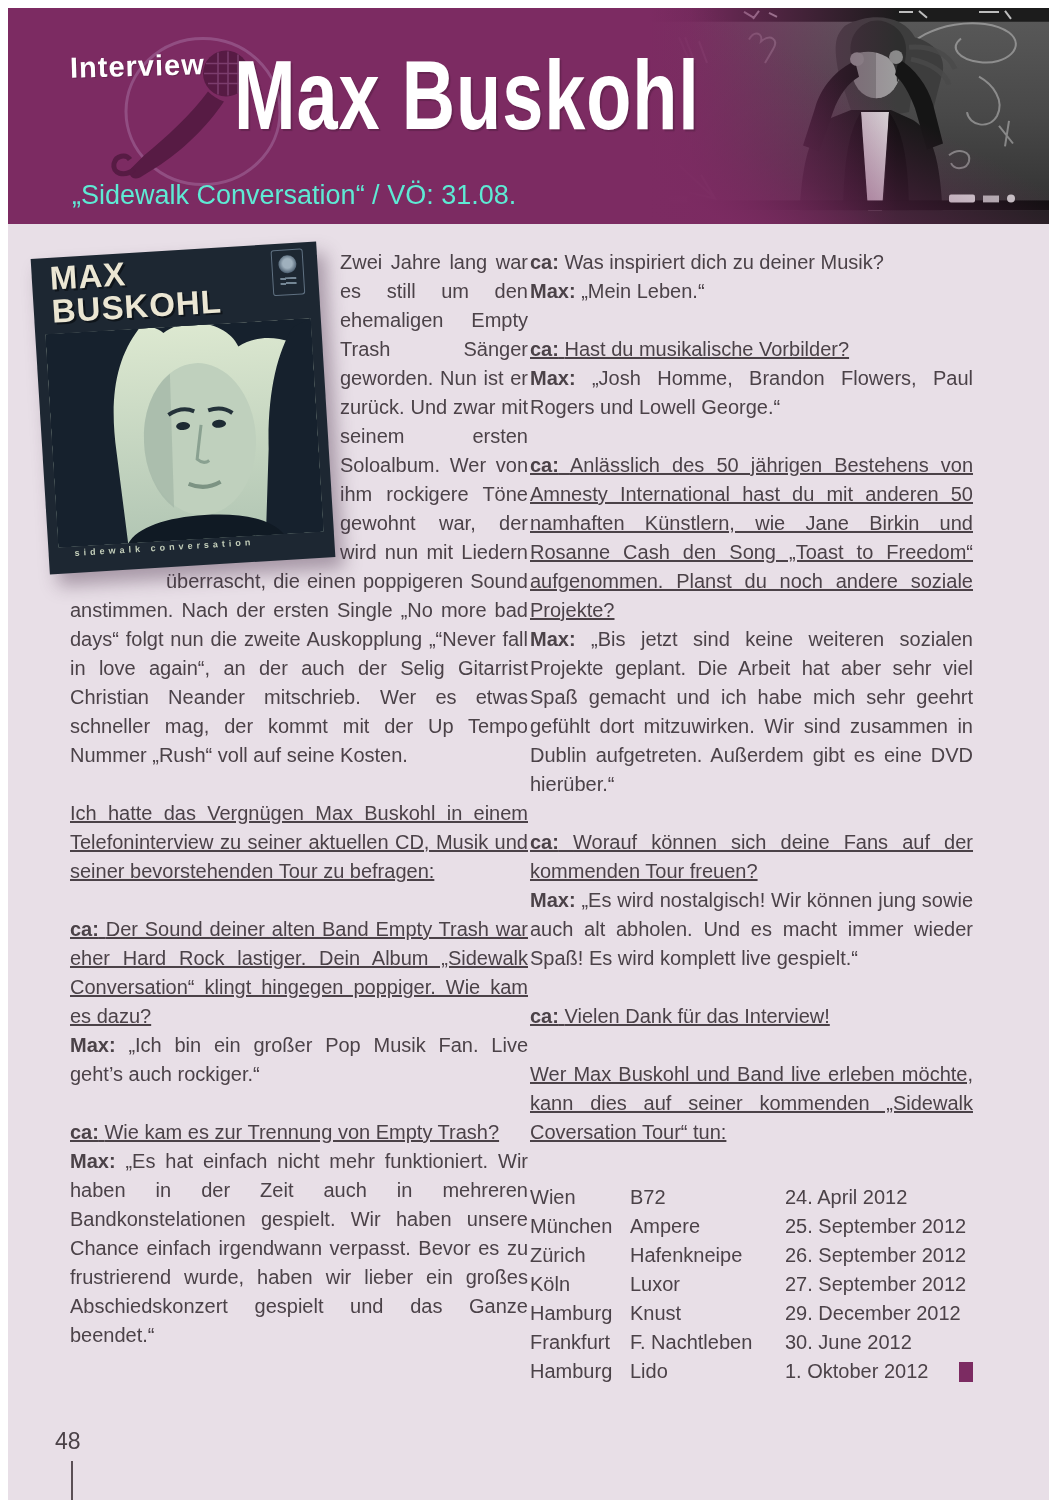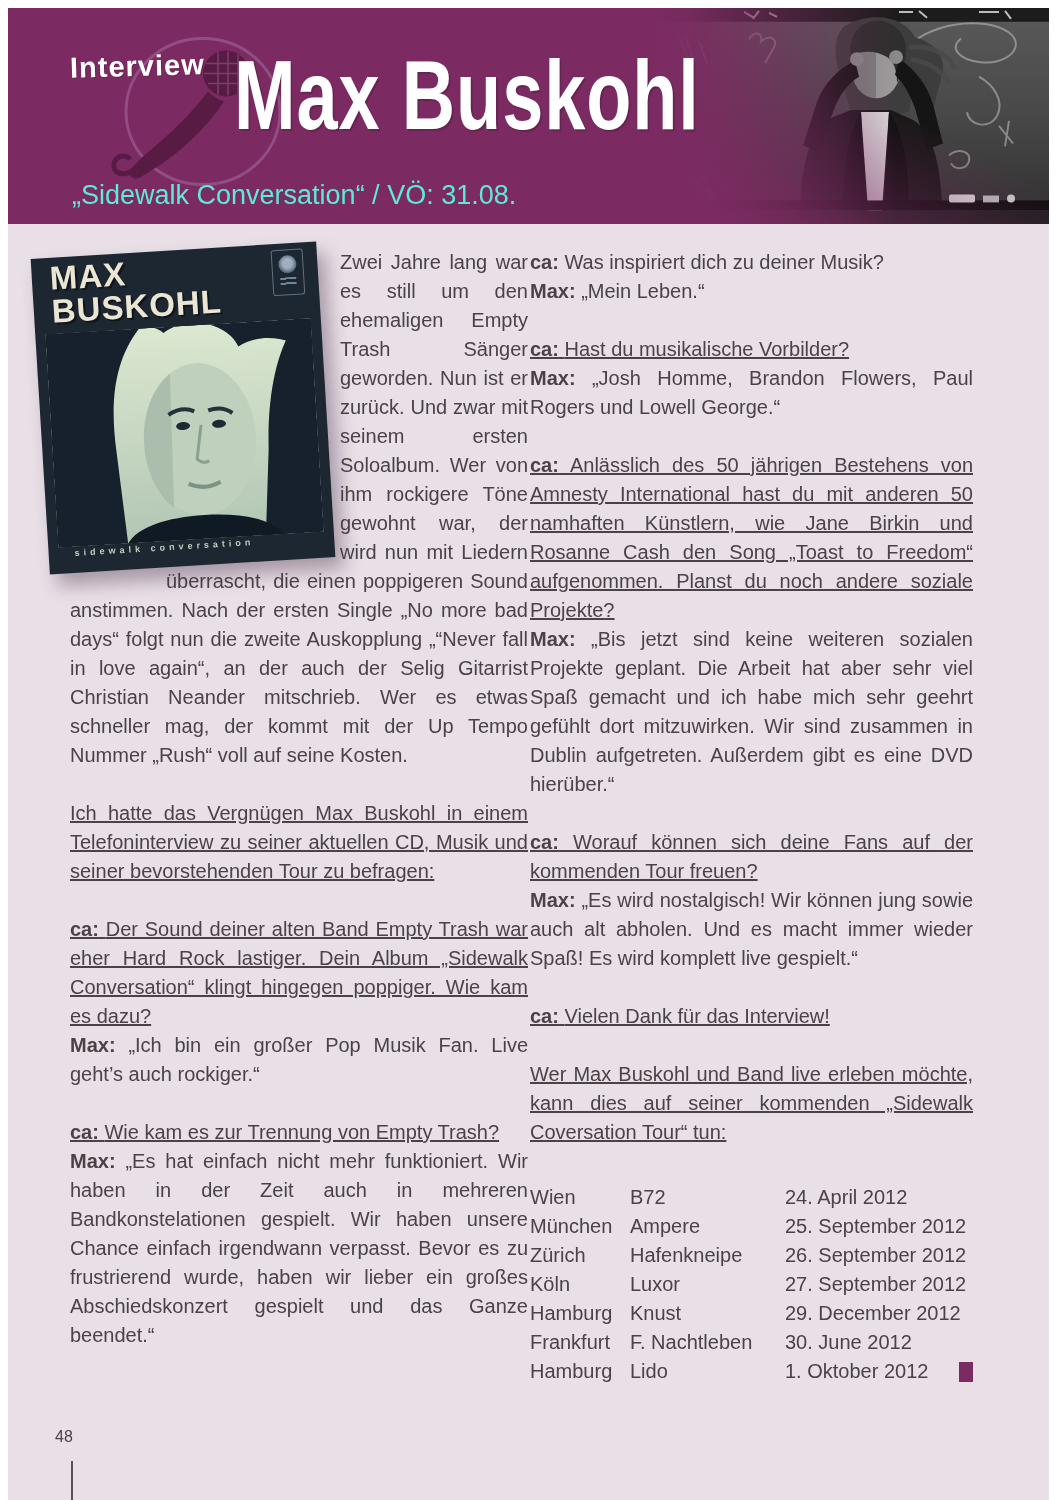--- a/index.html
+++ b/index.html
@@ -51,21 +51,21 @@
     letter-spacing:4px; color:#c2cdb9; }
 
   
   .tour { margin-top:36px; }
   .tour-row { display:flex; white-space:nowrap; text-align:left; }
   .t-city  { width:100px; }
   .t-venue { width:155px; }
   .endmark { width:14px; height:20px; background:#7c2b62; margin-left:auto; margin-top:5px; }
 
   
-  .pagenum { position:absolute; left:55px; top:1428px; font-size:16px; color:#4b4248; }
+  .pagenum { position:absolute; left:55px; top:1428px; font-size:23px; color:#4b4248; }
   .pagenum-rule { position:absolute; left:71px; top:1461px; width:2px; height:39px; background:#5a4f55; }
 </style>
 </head>
 <body>
 
 <div class="canvas">
   <div class="page-bg"></div>
 
   <header class="masthead">
     <div class="photo">

